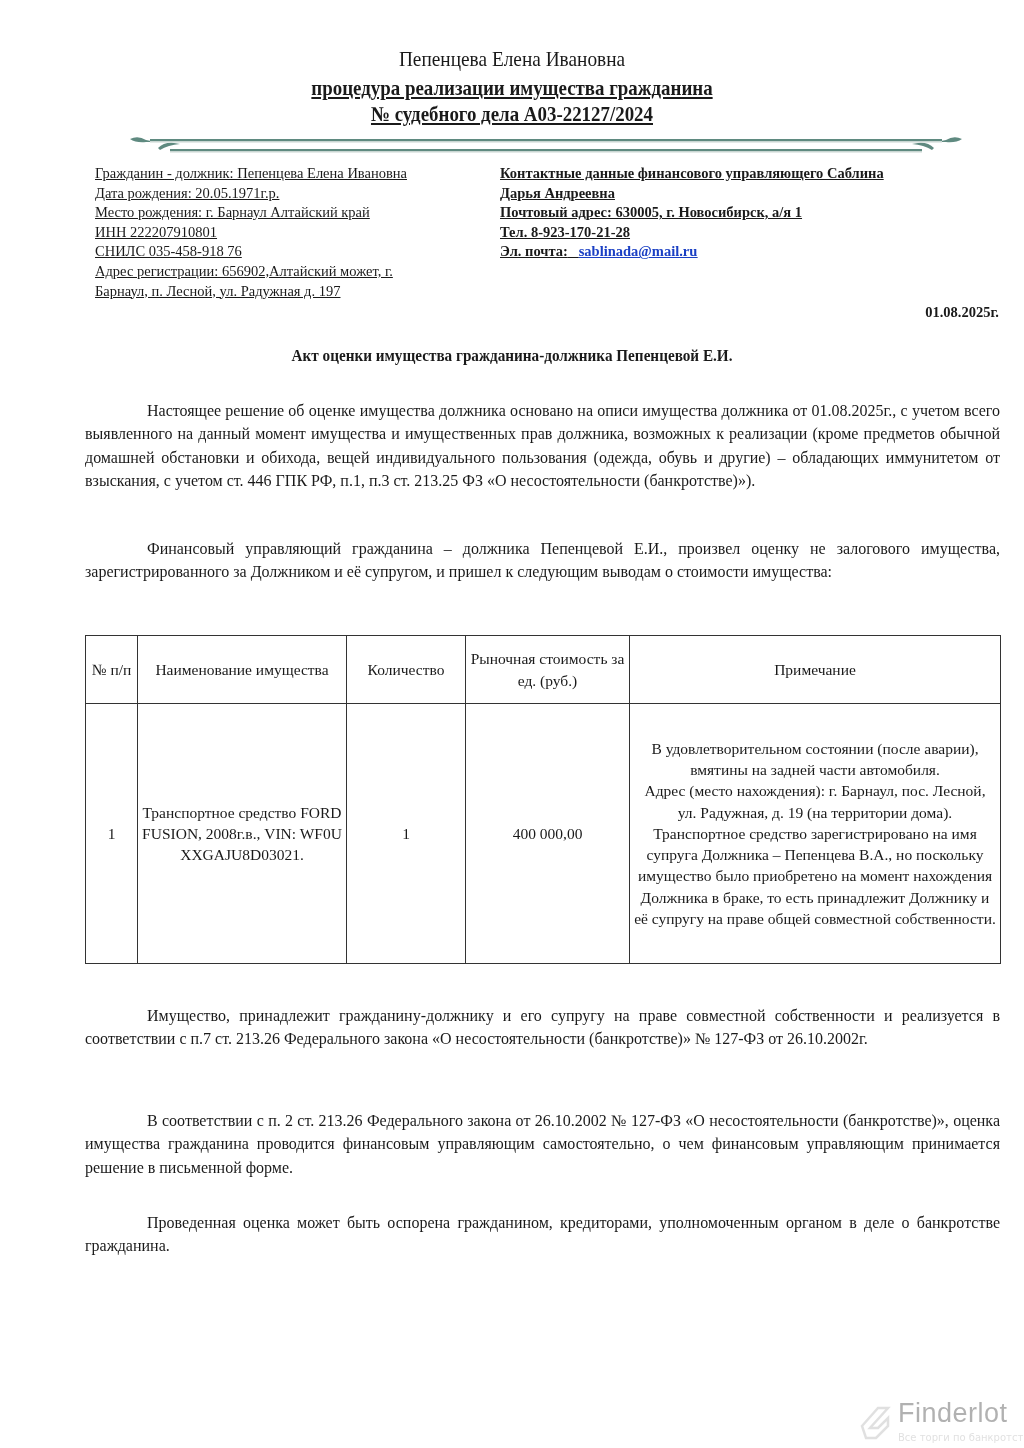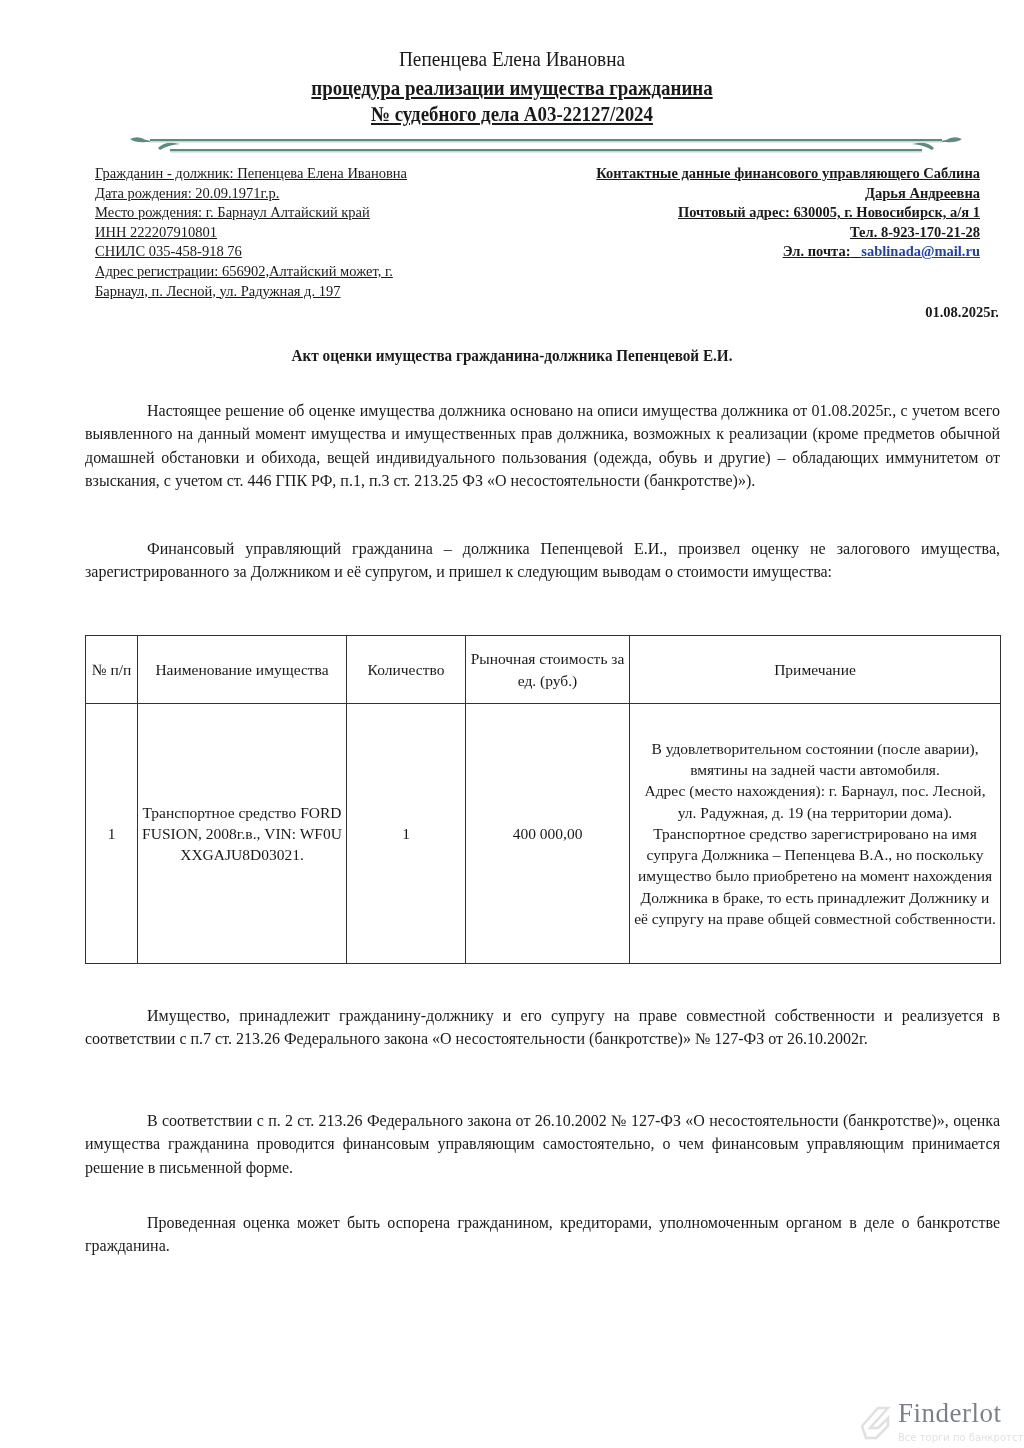--- a/index.html
+++ b/index.html
@@ -10,21 +10,21 @@
   .hdr { position: absolute; left: 0; width: 1024px; text-align: center; }
   .hdr-name { top: 38px; font-size: 21px; line-height: 26px; transform: scaleX(0.92); }
   .hdr-proc { top: 67px; font-size: 21px; line-height: 26px; font-weight: bold; text-decoration: underline; transform: scaleX(0.9); }
   .hdr-case { top: 93px; font-size: 21px; line-height: 26px; font-weight: bold; text-decoration: underline; transform: scaleX(0.9); }
 
   .ornament { position: absolute; left: 128px; top: 124px; width: 836px; height: 22px; }
 
   .debtor { position: absolute; left: 95px; top: 156px; width: 390px; font-size: 14.5px; line-height: 19.6px; }
   .debtor div { text-decoration: underline; white-space: nowrap; }
 
-  .fm { position: absolute; right: 44px; top: 156px; width: 480px; text-align: right; font-size: 14.5px; line-height: 19.6px; font-weight: bold; }
+  .fm { position: absolute; right: 44px; top: 156px; width: 480px; text-align: left; font-size: 14.5px; line-height: 19.6px; font-weight: bold; }
   .fm div { text-decoration: underline; white-space: nowrap; }
   .fm a { color: #1a3fc4; text-decoration: underline; }
 
   .doc-date { position: absolute; right: 25px; top: 296px; font-size: 14.5px; font-weight: bold; }
 
   .act-title { position: absolute; left: 0; width: 1024px; top: 339px; text-align: center; font-size: 16px; font-weight: bold; transform: scaleX(0.95); }
 
   .para { position: absolute; left: 85px; width: 915px; font-size: 16px; line-height: 23.3px; text-align: justify; text-indent: 62px; }
   .p1 { top: 379px; margin-top: 12px; }
   .p2 { top: 529px; }
@@ -39,21 +39,21 @@
   .c-name { width: 200px; }
   .c-qty { width: 110px; }
   .c-price { width: 155px; }
   .c-note { }
   .row-item td { height: 259px; }
   .row-total td { height: 20px; line-height: 20px; }
   .bold { font-weight: bold; }
   .note-line { display: block; }
 
   .watermark { position: absolute; left: 858px; top: 1390px; width: 160px; height: 50px; opacity: 0.55; }
-  .wm-title { position: absolute; left: 40px; top: 0px; font-family: Liberation Serif, serif; font-size: 27px; color: #0f172a; letter-spacing: 0.5px; }
+  .wm-title { position: absolute; left: 40px; top: 0px; font-family: Liberation Sans, sans-serif; font-size: 27px; color: #737373; letter-spacing: 0.5px; }
   .wm-sub { position: absolute; left: 40px; top: 34px; font-family: "DejaVu Sans", sans-serif; font-size: 10px; color: #c8c8c8; white-space: nowrap; }
   .wm-logo { position: absolute; left: 0; top: 4px; width: 36px; height: 40px; }
 </style>
 </head>
 <body>
 
 <div class="page">
 
   <div class="hdr hdr-name">Пепенцева Елена Ивановна</div>
   <div class="hdr hdr-proc">процедура реализации имущества гражданина</div>
@@ -67,21 +67,21 @@
       <path d="M806 16 Q800 10 790 11 L784 12 Q796 13 804 18 Z"></path>
     </g>
     <rect x="22" y="7" width="792" height="2" fill="#5f8a80"></rect>
     <rect x="22" y="9" width="792" height="1.5" fill="#c9d6d2"></rect>
     <rect x="42" y="17" width="752" height="2" fill="#5f8a80"></rect>
     <rect x="42" y="19" width="752" height="1.5" fill="#c9d6d2"></rect>
   </svg>
 
   <div class="debtor">
     <div>Гражданин - должник: Пепенцева Елена Ивановна</div>
-    <div>Дата рождения: 20.09.1971г.р.</div>
+    <div>Дата рождения: 20.05.1971г.р.</div>
     <div>Место рождения: г. Барнаул Алтайский край</div>
     <div>ИНН 222207910801</div>
     <div>СНИЛС 035-458-918 76</div>
     <div>Адрес регистрации: 656902,Алтайский может, г.</div>
     <div>Барнаул, п. Лесной, ул. Радужная д. 197</div>
   </div>
 
   <div class="fm">
     <div>Контактные данные финансового управляющего Саблина</div>
     <div>Дарья Андреевна</div>

